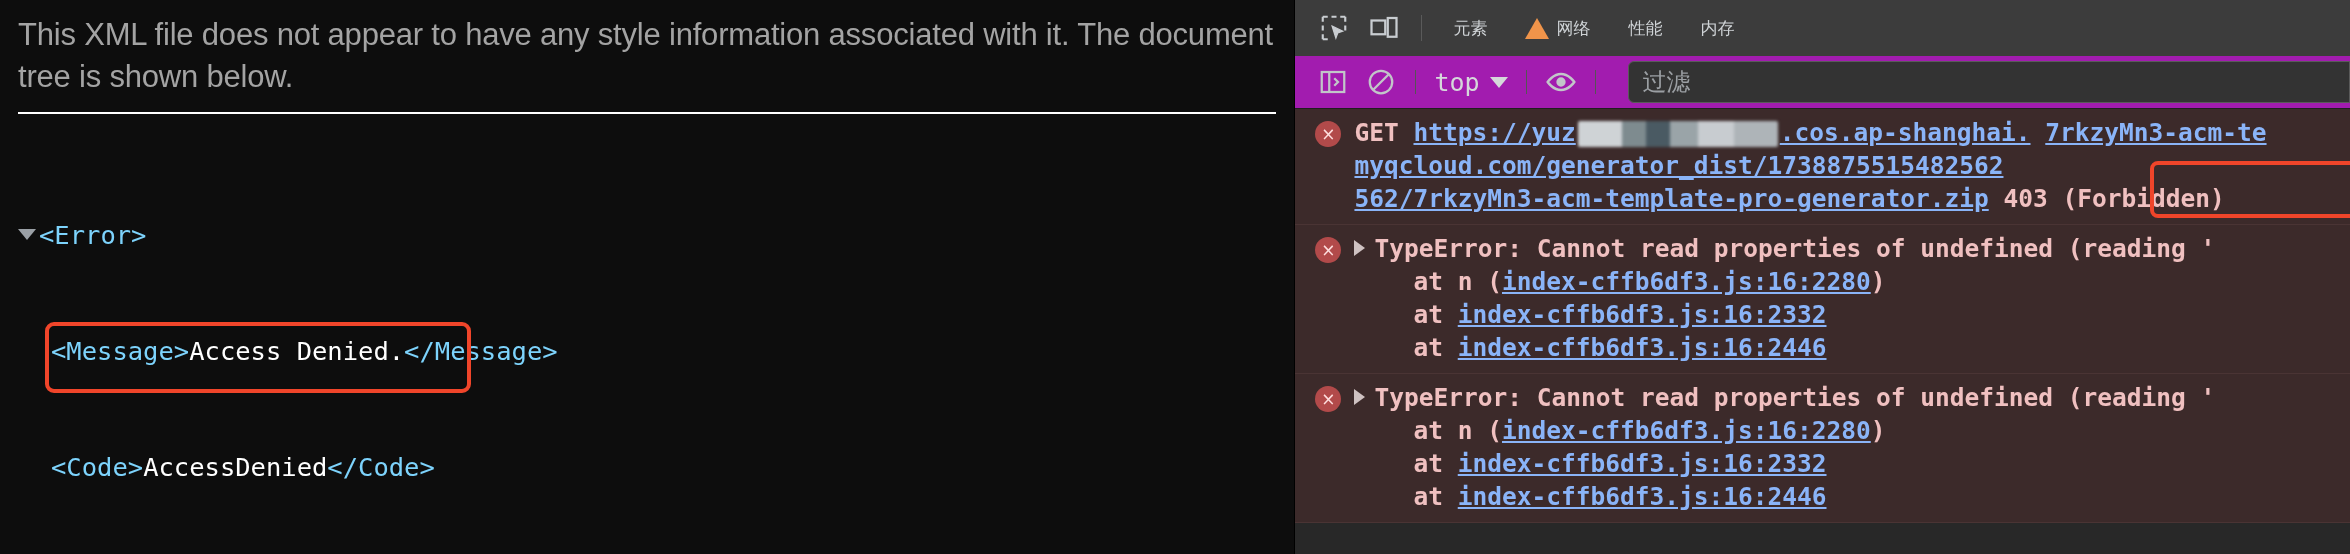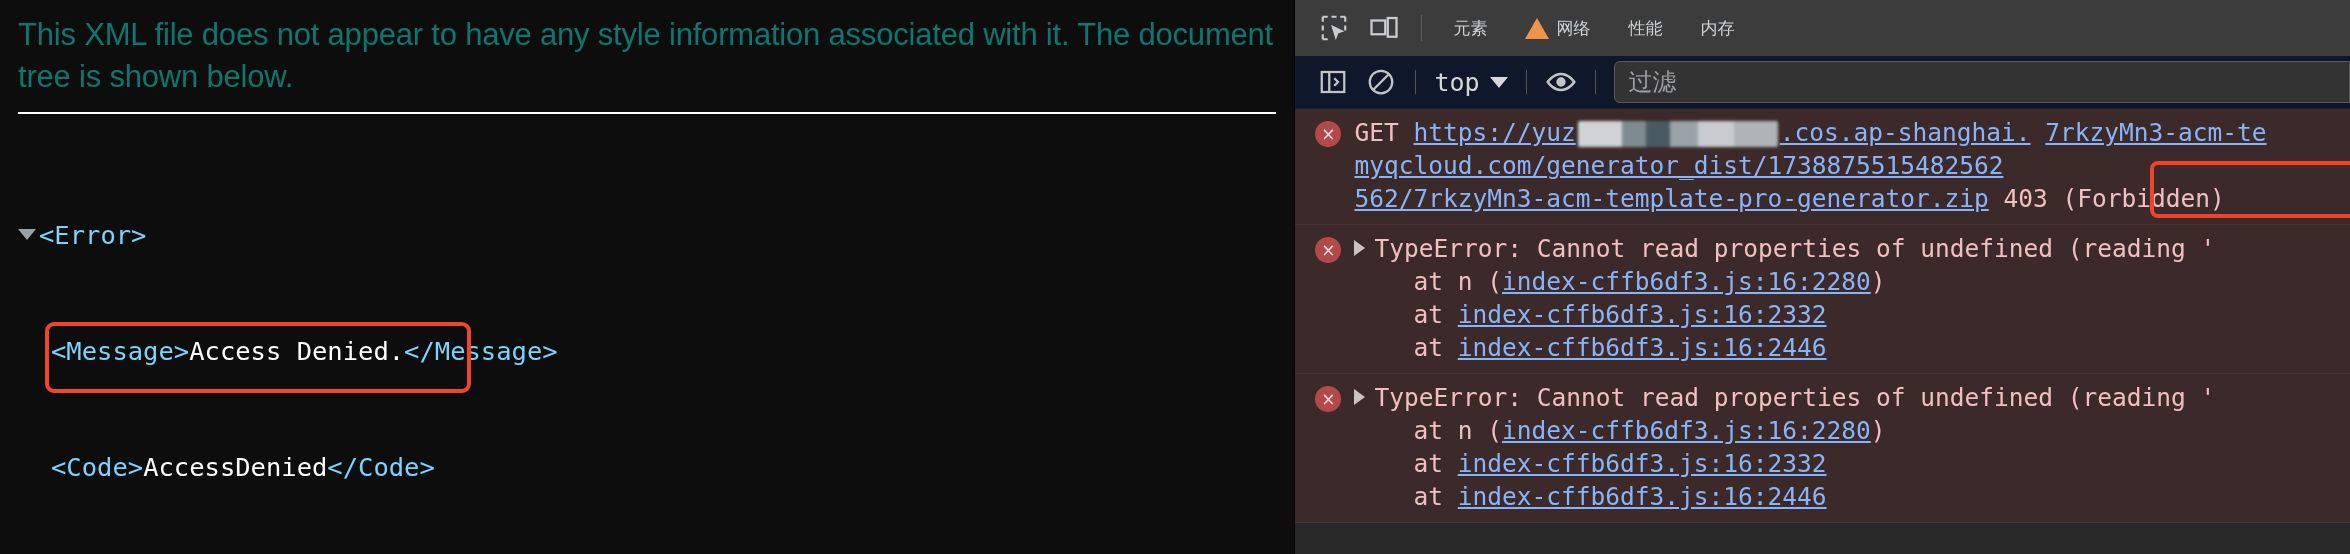--- a/index.html
+++ b/index.html
@@ -25,21 +25,21 @@
   .xml-pane {
     position: relative;
     width: 1295px;
     height: 554px;
     background: #0d0d0d;
     box-sizing: border-box;
     padding: 14px 0 0 18px;
     overflow: hidden;
   }
   .xml-notice {
-    color: #0f766e;
+    color: #a3a3a3;
     font-family: "Liberation Sans", sans-serif;
     font-size: 31px;
     line-height: 1.35;
     width: 1255px;
     letter-spacing: -0.2px;
   }
   .xml-rule {
     margin-top: 14px;
     width: 1258px;
     height: 2px;
@@ -141,21 +141,21 @@
     width: 0; height: 0;
     border-left: 12px solid transparent;
     border-right: 12px solid transparent;
     border-bottom: 21px solid #f0944a;
     position: relative;
   }
 
   .dt-toolbar {
     height: 52px;
     min-height: 52px;
-    background: #0f172a;
+    background: #a21caf;
     display: flex;
     align-items: center;
     padding-left: 14px;
     border-bottom: 1px solid #1f1f1f;
   }
   .tb-icon {
     width: 48px;
     height: 40px;
     display: flex;
     align-items: center;
@@ -178,21 +178,21 @@
     padding: 0 8px;
   }
   .caret {
     width: 0; height: 0;
     border-left: 9px solid transparent;
     border-right: 9px solid transparent;
     border-top: 11px solid #d5d8da;
   }
   .filter-box {
     flex: 1;
-    margin-left: 8px;
+    margin-left: 22px;
     height: 40px;
     border: 1px solid #5a5a5a;
     border-radius: 6px 0 0 6px;
     display: flex;
     align-items: center;
     padding-left: 14px;
     color: #9b9fa3;
     font-size: 24px;
     font-family: "DejaVu Sans", sans-serif;
     background: #333333;
@@ -222,21 +222,21 @@
     border-radius: 50%;
     background: #b24a4a;
     color: #ffdede;
     font-size: 17px;
     line-height: 26px;
     text-align: center;
     margin: 5px 13px 0 20px;
     flex: 0 0 auto;
     font-family: "DejaVu Sans", sans-serif;
   }
-  .log-body { flex: 1; white-space: pre-wrap; padding-right: 3px; }
+  .log-body { flex: 1; white-space: pre-wrap; padding-right: 3px; font-weight: bold; }
   .lnk { color: #8ab4f8; text-decoration: underline; }
   .redact {
     display: inline-block;
     vertical-align: middle;
     width: 200px;
     height: 26px;
     background: linear-gradient(90deg,#cfd3d6 0 22%,#7e8b8f 22% 34%,#4a5a63 34% 46%,#9aa4a8 46% 60%,#c8ccd0 60% 78%,#aeb4b8 78% 100%);
     filter: blur(1.6px);
     border-radius: 2px;
     margin: 0 2px;

